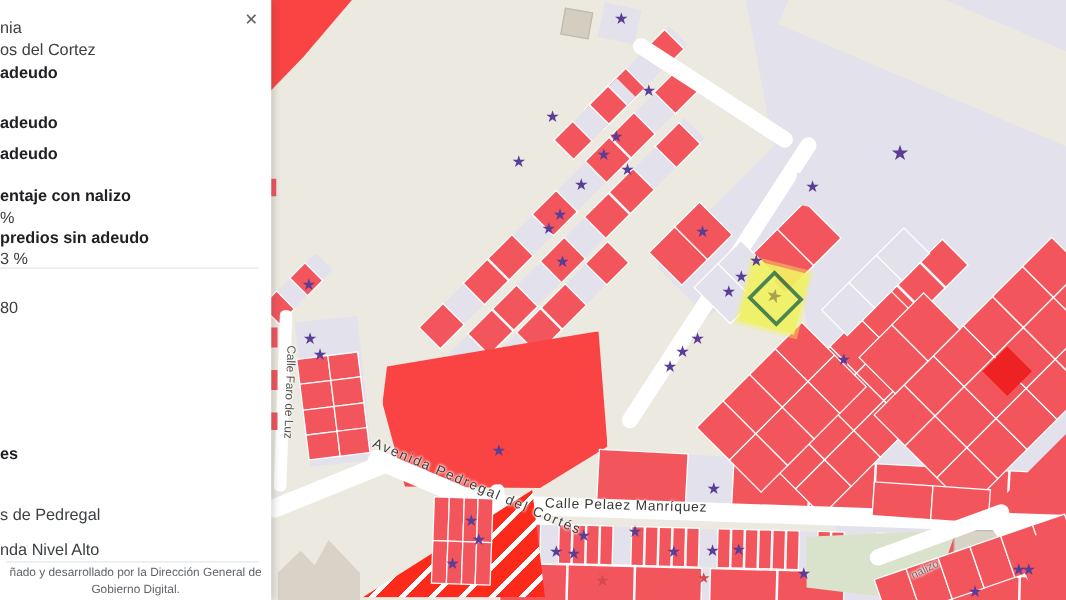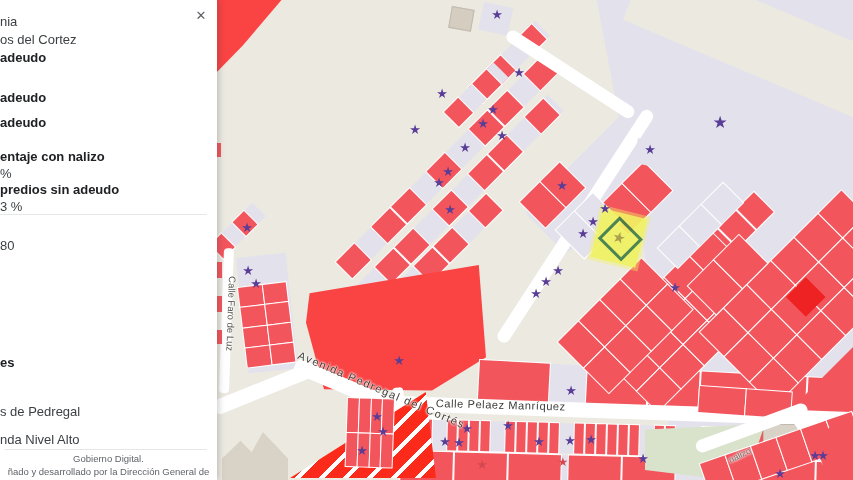--- a/index.html
+++ b/index.html
@@ -360,16 +360,16 @@
   <div class="pline" style="top:166px">%</div>
   <div class="pline pbold" style="top:182px">predios sin adeudo</div>
   <div class="pline" style="top:199px">3 %</div>
   <div class="pdivider" style="top:214px;width:207px"></div>
   <div class="pline" style="top:238px">80</div>
   <div class="pline pbold" style="top:355px">es</div>
   <div class="pline" style="top:404px">s de Pedregal</div>
   <div class="pline" style="top:432px">nda Nivel Alto</div>
   <div class="pdivider" style="top:449px;left:5px;width:202px"></div>
   <div id="p-footer" style="top:453px">
+    <div>ñado y desarrollado por la Dirección General de</div>
     <div>Gobierno Digital.</div>
-    <div>ñado y desarrollado por la Dirección General de</div>
   </div>
 </div>
 
 </body></html>

